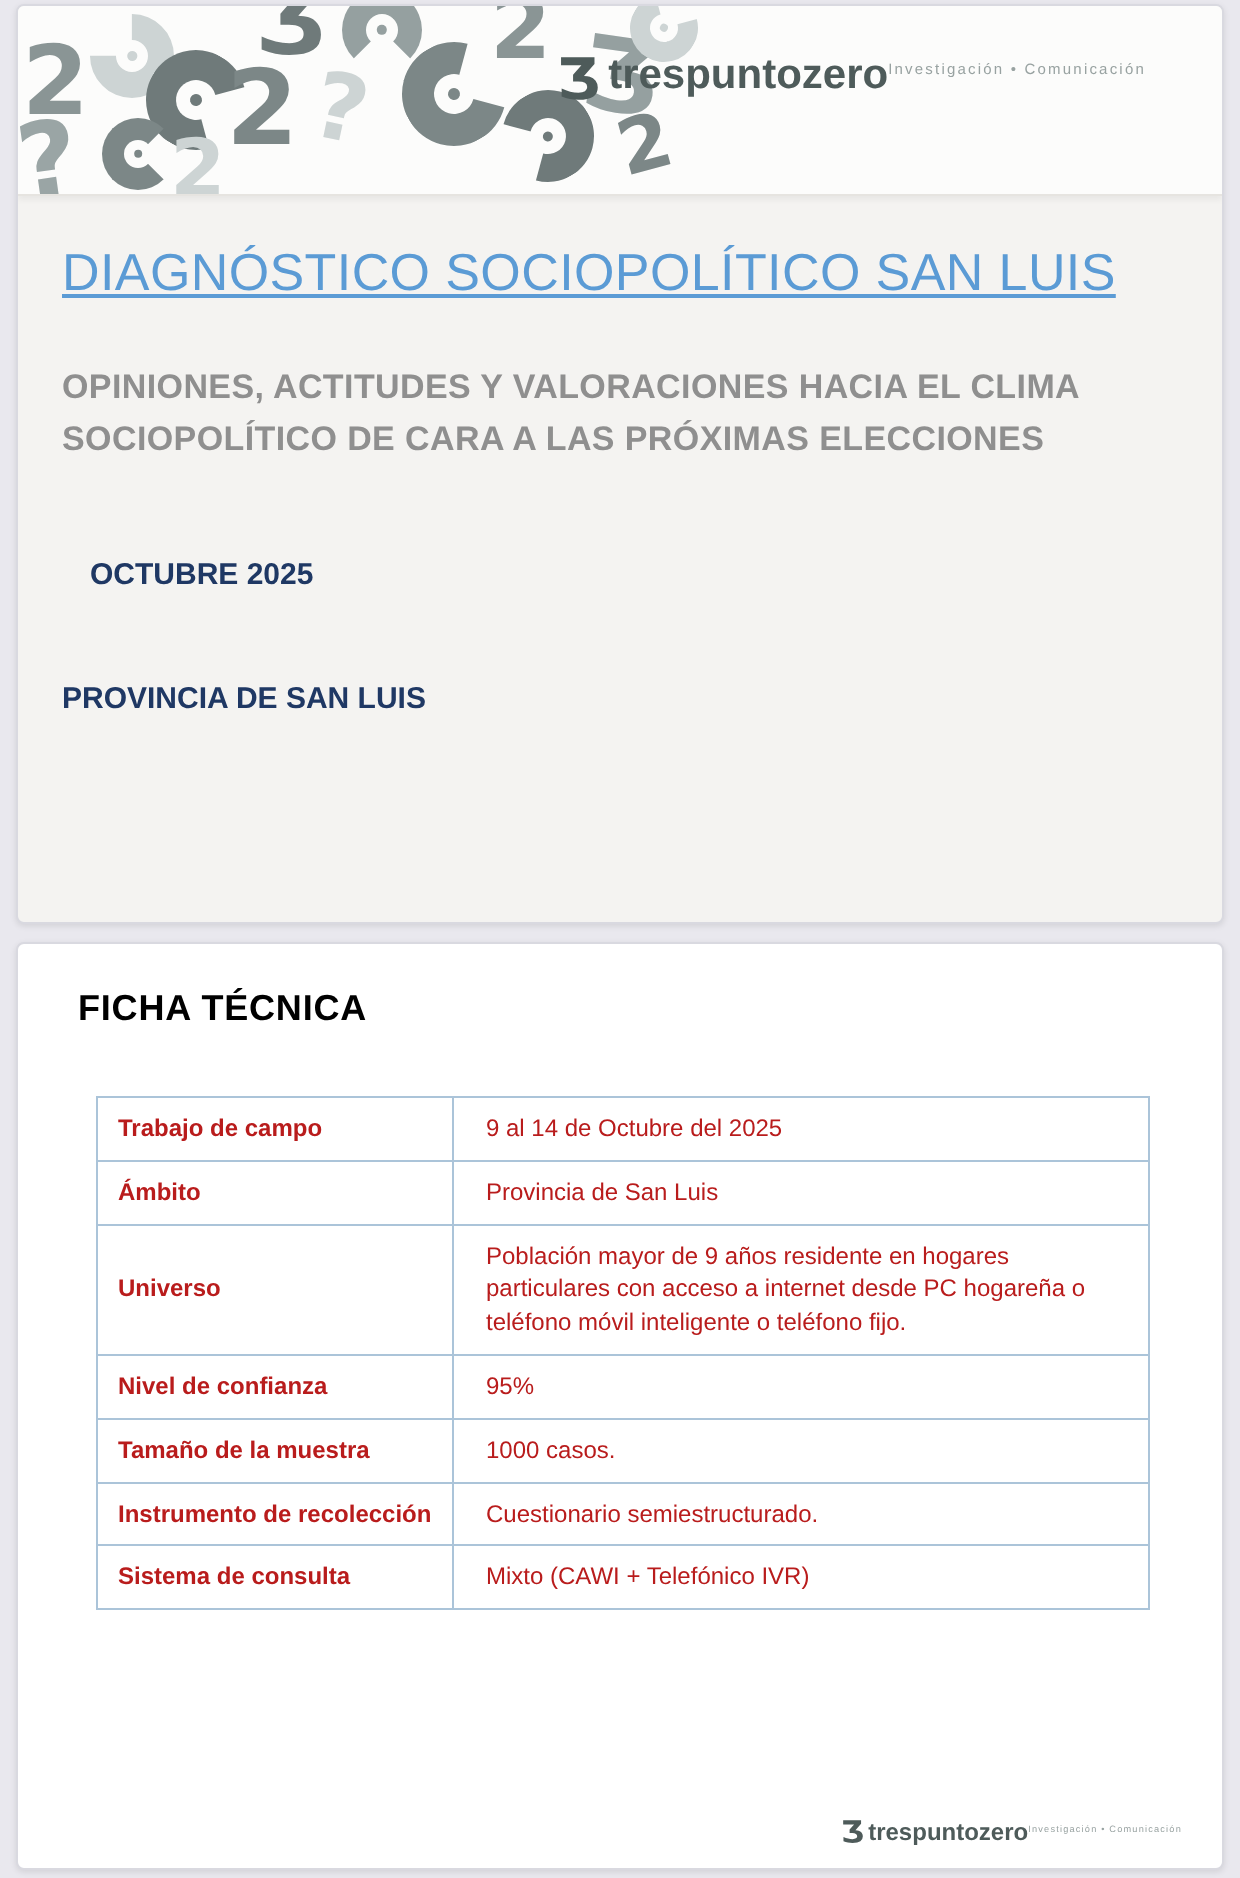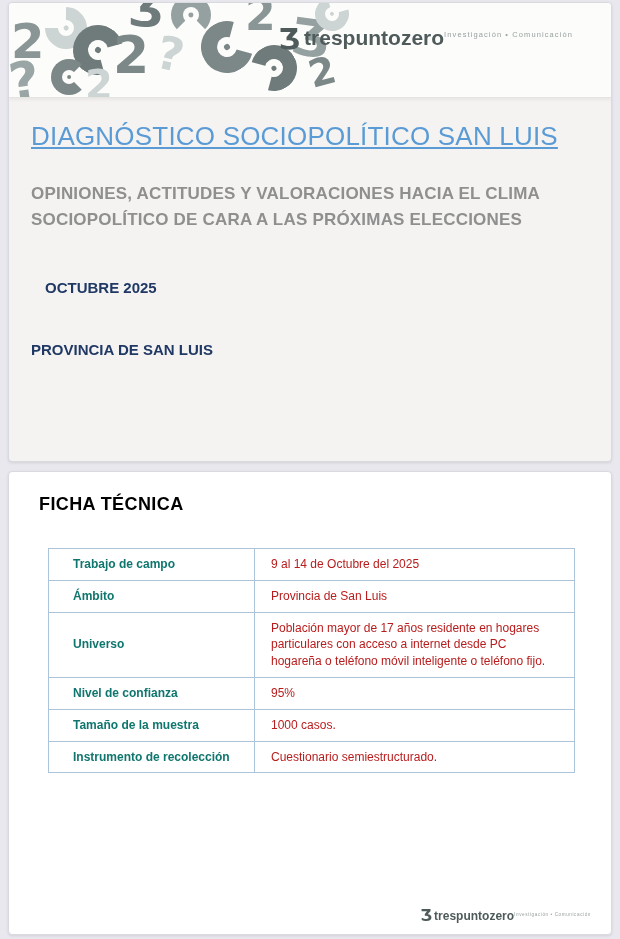--- a/index.html
+++ b/index.html
@@ -45,21 +45,21 @@
                color:#8f8f8f;line-height:1.5;letter-spacing:.2px;font-weight:bold;}
   .cover-date{position:absolute;left:36px;top:276px;font-size:15px;font-weight:bold;color:#1F3864;}
   .cover-region{position:absolute;left:22px;top:338px;font-size:15px;font-weight:bold;color:#1F3864;}
 
   
   .corner-zone{position:absolute;right:0;top:0;width:70px;height:70px;overflow:hidden;}
   .ficha-heading{position:absolute;left:30px;top:22px;font-size:18px;font-weight:bold;
                  color:#000000;letter-spacing:.4px;}
   .ficha-table{position:absolute;left:39px;top:76px;width:527px;border-collapse:collapse;}
   .ficha-table td{border:1px solid #abc4d9;vertical-align:middle;line-height:1.4;}
-  .ficha-table td.lbl{width:157px;font-weight:bold;color:#0f766e;font-size:12px;padding:7px 24px;}
+  .ficha-table td.lbl{width:157px;font-weight:bold;color:#b91c1c;font-size:12px;padding:7px 10px;}
   .ficha-table td.val{color:#b91c1c;font-size:12px;padding:7px 16px;}
 </style>
 </head>
 <body>
 
 <div class="page">
 
   <section class="slide slide-cover">
     <div class="band">
       <div class="pattern-zone">
@@ -102,33 +102,37 @@
           <tr>
             <td class="lbl">Trabajo de campo</td>
             <td class="val">9 al 14  de Octubre del 2025</td>
           </tr>
           <tr>
             <td class="lbl">Ámbito</td>
             <td class="val">Provincia de San Luis</td>
           </tr>
           <tr>
             <td class="lbl">Universo</td>
-            <td class="val">Población mayor de 17 años residente en hogares particulares con acceso a internet desde PC hogareña o teléfono móvil inteligente o teléfono fijo.</td>
+            <td class="val">Población mayor de 9 años residente en hogares particulares con acceso a internet desde PC hogareña o teléfono móvil inteligente o teléfono fijo.</td>
           </tr>
           <tr>
             <td class="lbl">Nivel de confianza</td>
             <td class="val">95%</td>
           </tr>
           <tr>
             <td class="lbl">Tamaño de la muestra</td>
             <td class="val">1000 casos.</td>
           </tr>
           <tr>
             <td class="lbl">Instrumento de recolección</td>
             <td class="val">Cuestionario semiestructurado.</td>
+          </tr>
+          <tr>
+            <td class="lbl">Sistema de consulta</td>
+            <td class="val">Mixto (CAWI + Telefónico IVR)</td>
           </tr>
         </tbody>
     </table>
     <div class="logo logo-footer">
       <span class="mark">Ʒ</span>
       <span class="wrap">
         <span class="name">trespuntozero</span>
         <span class="tag">Investigación • Comunicación</span>
       </span>
     </div>

